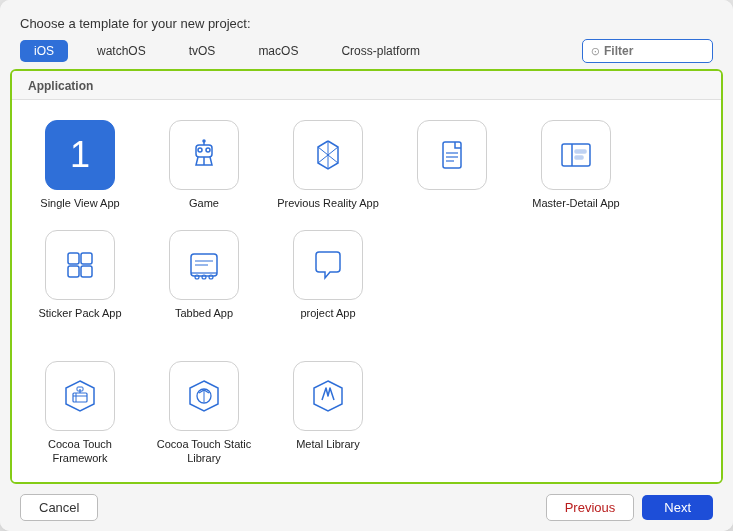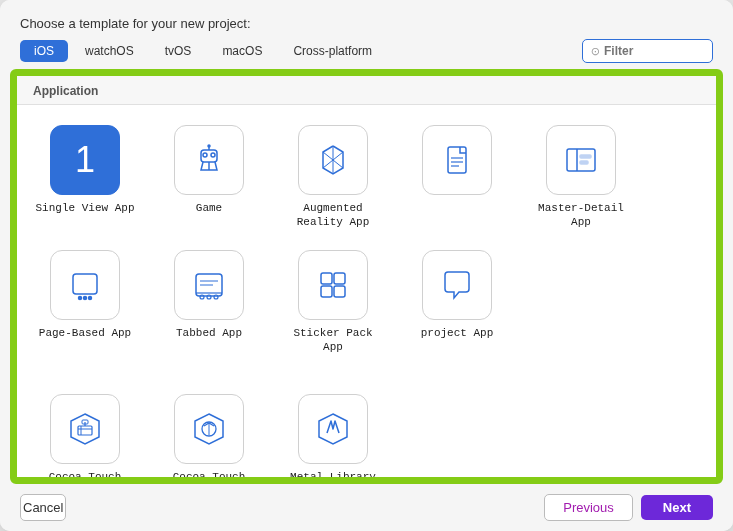--- a/index.html
+++ b/index.html
@@ -27,21 +27,21 @@
       padding: 16px 32px 8px 20px;
       font-size: 13px;
       color: #333;
       background: #f5f5f5;
     }
     .tab-bar {
       display: flex;
       align-items: center;
       padding: 0 20px 6px 20px;
       background: #f5f5f5;
-      gap: 3px;
+      gap: 15px;
     }
     .tab {
       padding: 4px 14px;
       font-size: 12px;
       border-radius: 5px;
       cursor: pointer;
       color: #333;
       background: transparent;
       border: none;
     }
@@ -71,21 +71,21 @@
       font-size: 12px;
       width: 100px;
       background: transparent;
       color: #333;
       font-weight: bold;
     }
     .content-area {
       flex: 1;
       background: white;
       margin: 0 10px;
-      border: 7px solid #84cc16;
+      border: 2px solid #84cc16;
       border-radius: 6px;
       overflow-y: auto;
       padding-bottom: 8px;
     }
     .section-header {
       font-size: 12px;
       font-weight: 600;
       color: #555;
       padding: 8px 16px 6px 16px;
       border-bottom: 1px solid #e0e0e0;
@@ -123,62 +123,61 @@
       display: flex;
       align-items: center;
       justify-content: center;
       margin-bottom: 6px;
     }
     .template-label {
       font-size: 11px;
       text-align: center;
       color: #222;
       line-height: 1.3;
-      font-family: Liberation Mono, monospace;
     }
     .num {
       font-size: 36px;
       font-weight: 300;
       color: #2F6FD8;
     }
     .footer {
       display: flex;
       align-items: center;
       padding: 10px 20px;
       background: #f5f5f5;
     }
     .cancel-btn {
-      padding: 5px 2px;
+      padding: 5px 18px;
       border: 1px solid #bbb;
       border-radius: 5px;
       background: white;
       font-size: 13px;
       cursor: pointer;
       color: #333;
     }
     .spacer { flex: 1; }
     .prev-btn {
       padding: 5px 18px;
       border: 1px solid #bbb;
       border-radius: 5px;
       background: white;
       font-size: 13px;
       cursor: pointer;
-      color: #a21caf;
+      color: #b91c1c;
       margin-right: 8px;
     }
     .next-btn {
       padding: 5px 22px;
       border: none;
       border-radius: 5px;
-      background: #6d28d9;
+      background: #1d4ed8;
       color: white;
       font-size: 13px;
       cursor: pointer;
-      font-weight: 700;
+      font-weight: 400;
     }
     svg.icon { width: 36px; height: 36px; stroke: #2F6FD8; fill: none; stroke-width: 1.5; }
   </style>
 </head>
 <body>
 
 <div class="dialog">
 
   <div class="dialog-header">
     <span>Choose a template for your new project:</span>
@@ -229,21 +228,21 @@
           <svg class="icon" viewBox="0 0 36 36">
             <polyline points="18,4 28,10 28,26 18,32 8,26 8,10 18,4" stroke="#2F6FD8" stroke-width="1.5" fill="none"></polyline>
             <line x1="18" y1="4" x2="18" y2="18" stroke="#2F6FD8" stroke-width="1"></line>
             <line x1="8" y1="10" x2="18" y2="18" stroke="#2F6FD8" stroke-width="1"></line>
             <line x1="28" y1="10" x2="18" y2="18" stroke="#2F6FD8" stroke-width="1"></line>
             <line x1="18" y1="18" x2="18" y2="32" stroke="#2F6FD8" stroke-width="1"></line>
             <line x1="18" y1="18" x2="8" y2="26" stroke="#2F6FD8" stroke-width="1"></line>
             <line x1="18" y1="18" x2="28" y2="26" stroke="#2F6FD8" stroke-width="1"></line>
           </svg>
         </div>
-        <span class="template-label">Augmented Reality App</span>
+        <span class="template-label">Previous Reality App</span>
       </div>
 
       <div class="template-item">
         <div class="icon-box">
           <svg class="icon" viewBox="0 0 36 36">
             <rect x="9" y="5" width="18" height="26" rx="2" stroke="#2F6FD8" stroke-width="1.5" fill="none"></rect>
             <polyline points="21,5 21,11 27,11" stroke="#2F6FD8" stroke-width="1.5" fill="none"></polyline>
             <line x1="12" y1="16" x2="24" y2="16" stroke="#2F6FD8" stroke-width="1.2"></line>
             <line x1="12" y1="20" x2="24" y2="20" stroke="#2F6FD8" stroke-width="1.2"></line>
             <line x1="12" y1="24" x2="20" y2="24" stroke="#2F6FD8" stroke-width="1.2"></line>
@@ -256,62 +255,51 @@
           <svg class="icon" viewBox="0 0 36 36">
             <rect x="4" y="7" width="28" height="22" rx="2" stroke="#2F6FD8" stroke-width="1.5" fill="none"></rect>
             <line x1="14" y1="7" x2="14" y2="29" stroke="#2F6FD8" stroke-width="1.5"></line>
             <rect x="17" y="13" width="11" height="3" rx="1" fill="#2F6FD8" opacity="0.3"></rect>
             <rect x="17" y="19" width="8" height="3" rx="1" fill="#2F6FD8" opacity="0.3"></rect>
           </svg>
         </div>
         <span class="template-label">Master-Detail App</span>
       </div>
 
-      <div class="template-item">
-        <div class="icon-box">
-          <svg class="icon" viewBox="0 0 36 36">
-            <rect x="6" y="7" width="24" height="20" rx="3" stroke="#2F6FD8" stroke-width="1.5" fill="none"></rect>
-            <circle cx="13" cy="31" r="1.5" fill="#2F6FD8"></circle>
-            <circle cx="18" cy="31" r="1.5" fill="#2F6FD8"></circle>
-            <circle cx="23" cy="31" r="1.5" fill="#2F6FD8"></circle>
-          </svg>
-        </div>
-        <span class="template-label">Page-Based App</span>
+
+      <div class="template-item">
+        <div class="icon-box">
+          <svg class="icon" viewBox="0 0 36 36">
+            <rect x="6" y="6" width="11" height="11" rx="2" stroke="#2F6FD8" stroke-width="1.5" fill="none"></rect>
+            <rect x="19" y="6" width="11" height="11" rx="2" stroke="#2F6FD8" stroke-width="1.5" fill="none"></rect>
+            <rect x="6" y="19" width="11" height="11" rx="2" stroke="#2F6FD8" stroke-width="1.5" fill="none"></rect>
+            <rect x="19" y="19" width="11" height="11" rx="2" stroke="#2F6FD8" stroke-width="1.5" fill="none"></rect>
+          </svg>
+        </div>
+        <span class="template-label">Sticker Pack App</span>
       </div>
 
       <div class="template-item">
         <div class="icon-box">
           <svg class="icon" viewBox="0 0 36 36">
             <rect x="5" y="7" width="26" height="22" rx="3" stroke="#2F6FD8" stroke-width="1.5" fill="none"></rect>
             <line x1="5" y1="26" x2="31" y2="26" stroke="#2F6FD8" stroke-width="1.2"></line>
             <circle cx="11" cy="30" r="2" stroke="#2F6FD8" stroke-width="1.2" fill="none"></circle>
             <circle cx="18" cy="30" r="2" stroke="#2F6FD8" stroke-width="1.2" fill="none"></circle>
             <circle cx="25" cy="30" r="2" stroke="#2F6FD8" stroke-width="1.2" fill="none"></circle>
             <line x1="9" y1="14" x2="27" y2="14" stroke="#2F6FD8" stroke-width="1"></line>
             <line x1="9" y1="18" x2="22" y2="18" stroke="#2F6FD8" stroke-width="1"></line>
           </svg>
         </div>
         <span class="template-label">Tabbed App</span>
       </div>
 
       <div class="template-item">
         <div class="icon-box">
           <svg class="icon" viewBox="0 0 36 36">
-            <rect x="6" y="6" width="11" height="11" rx="2" stroke="#2F6FD8" stroke-width="1.5" fill="none"></rect>
-            <rect x="19" y="6" width="11" height="11" rx="2" stroke="#2F6FD8" stroke-width="1.5" fill="none"></rect>
-            <rect x="6" y="19" width="11" height="11" rx="2" stroke="#2F6FD8" stroke-width="1.5" fill="none"></rect>
-            <rect x="19" y="19" width="11" height="11" rx="2" stroke="#2F6FD8" stroke-width="1.5" fill="none"></rect>
-          </svg>
-        </div>
-        <span class="template-label">Sticker Pack App</span>
-      </div>
-
-      <div class="template-item">
-        <div class="icon-box">
-          <svg class="icon" viewBox="0 0 36 36">
             <path d="M6 8 Q6 5 9 5 L27 5 Q30 5 30 8 L30 22 Q30 25 27 25 L20 25 L15 31 L15 25 L9 25 Q6 25 6 22 Z" stroke="#2F6FD8" stroke-width="1.5" fill="none"></path>
           </svg>
         </div>
         <span class="template-label">project App</span>
       </div>
     </div>
 
     <div class="template-grid">
 
       <div class="template-item">

